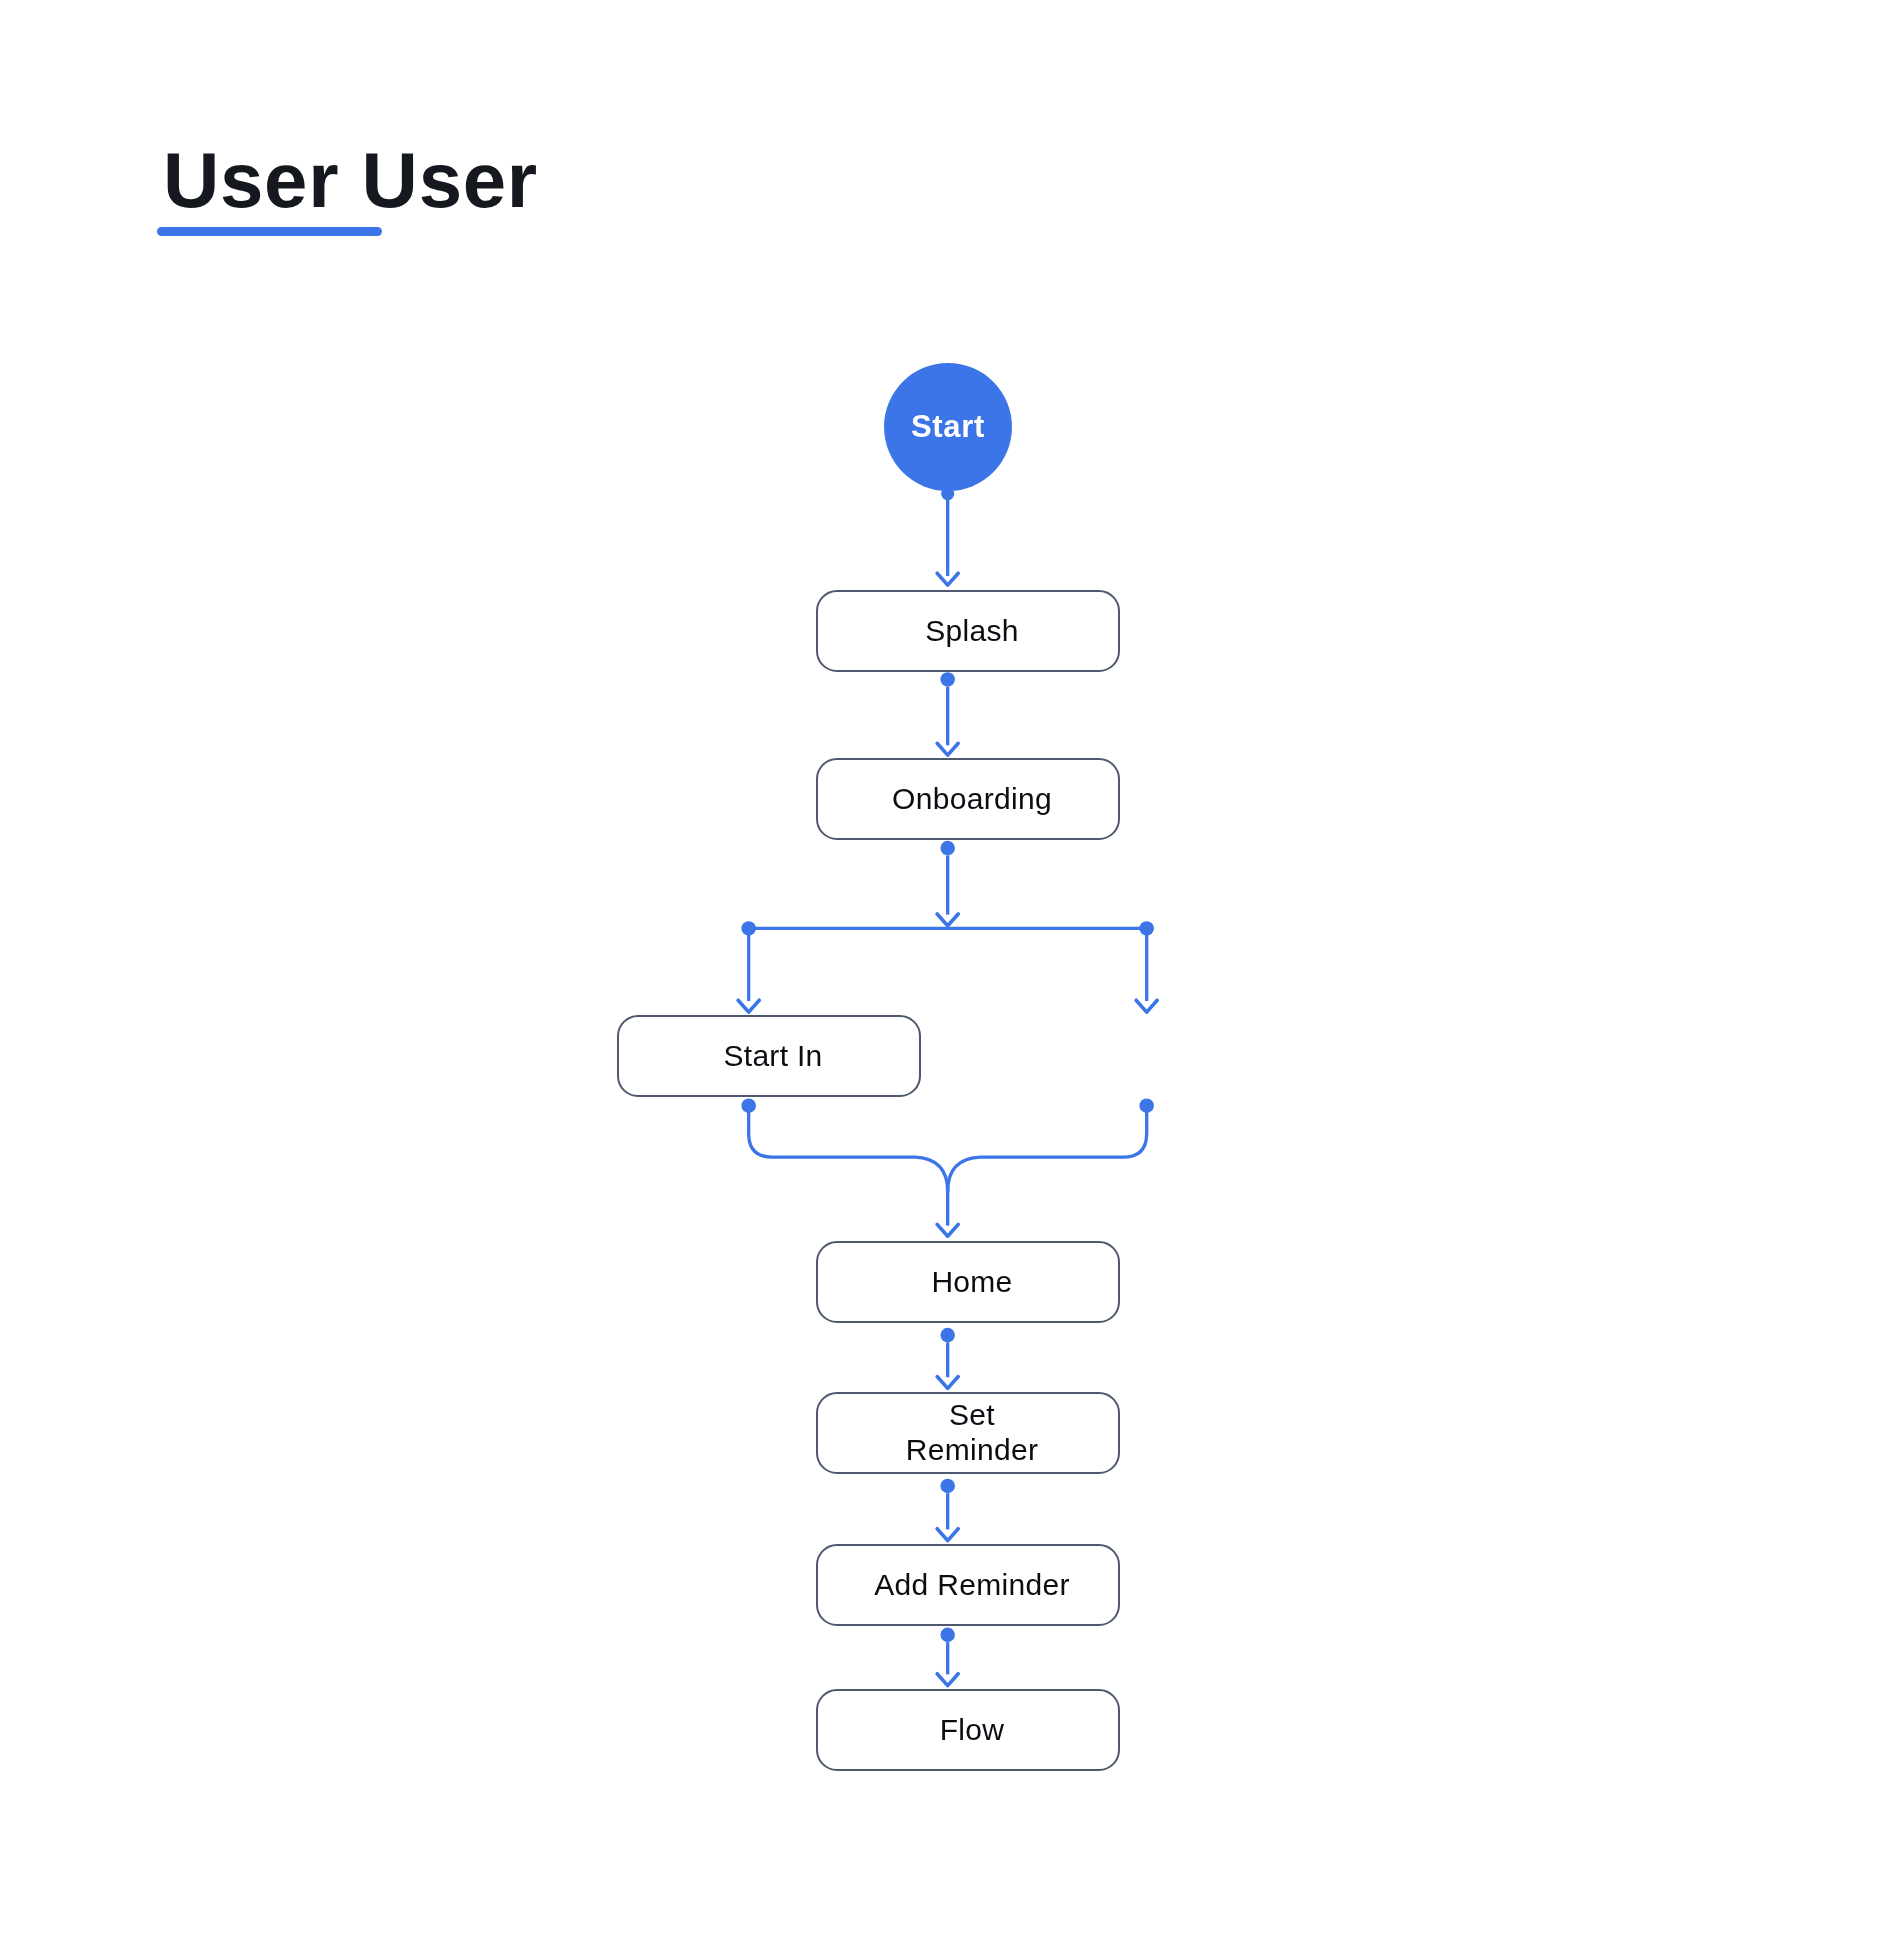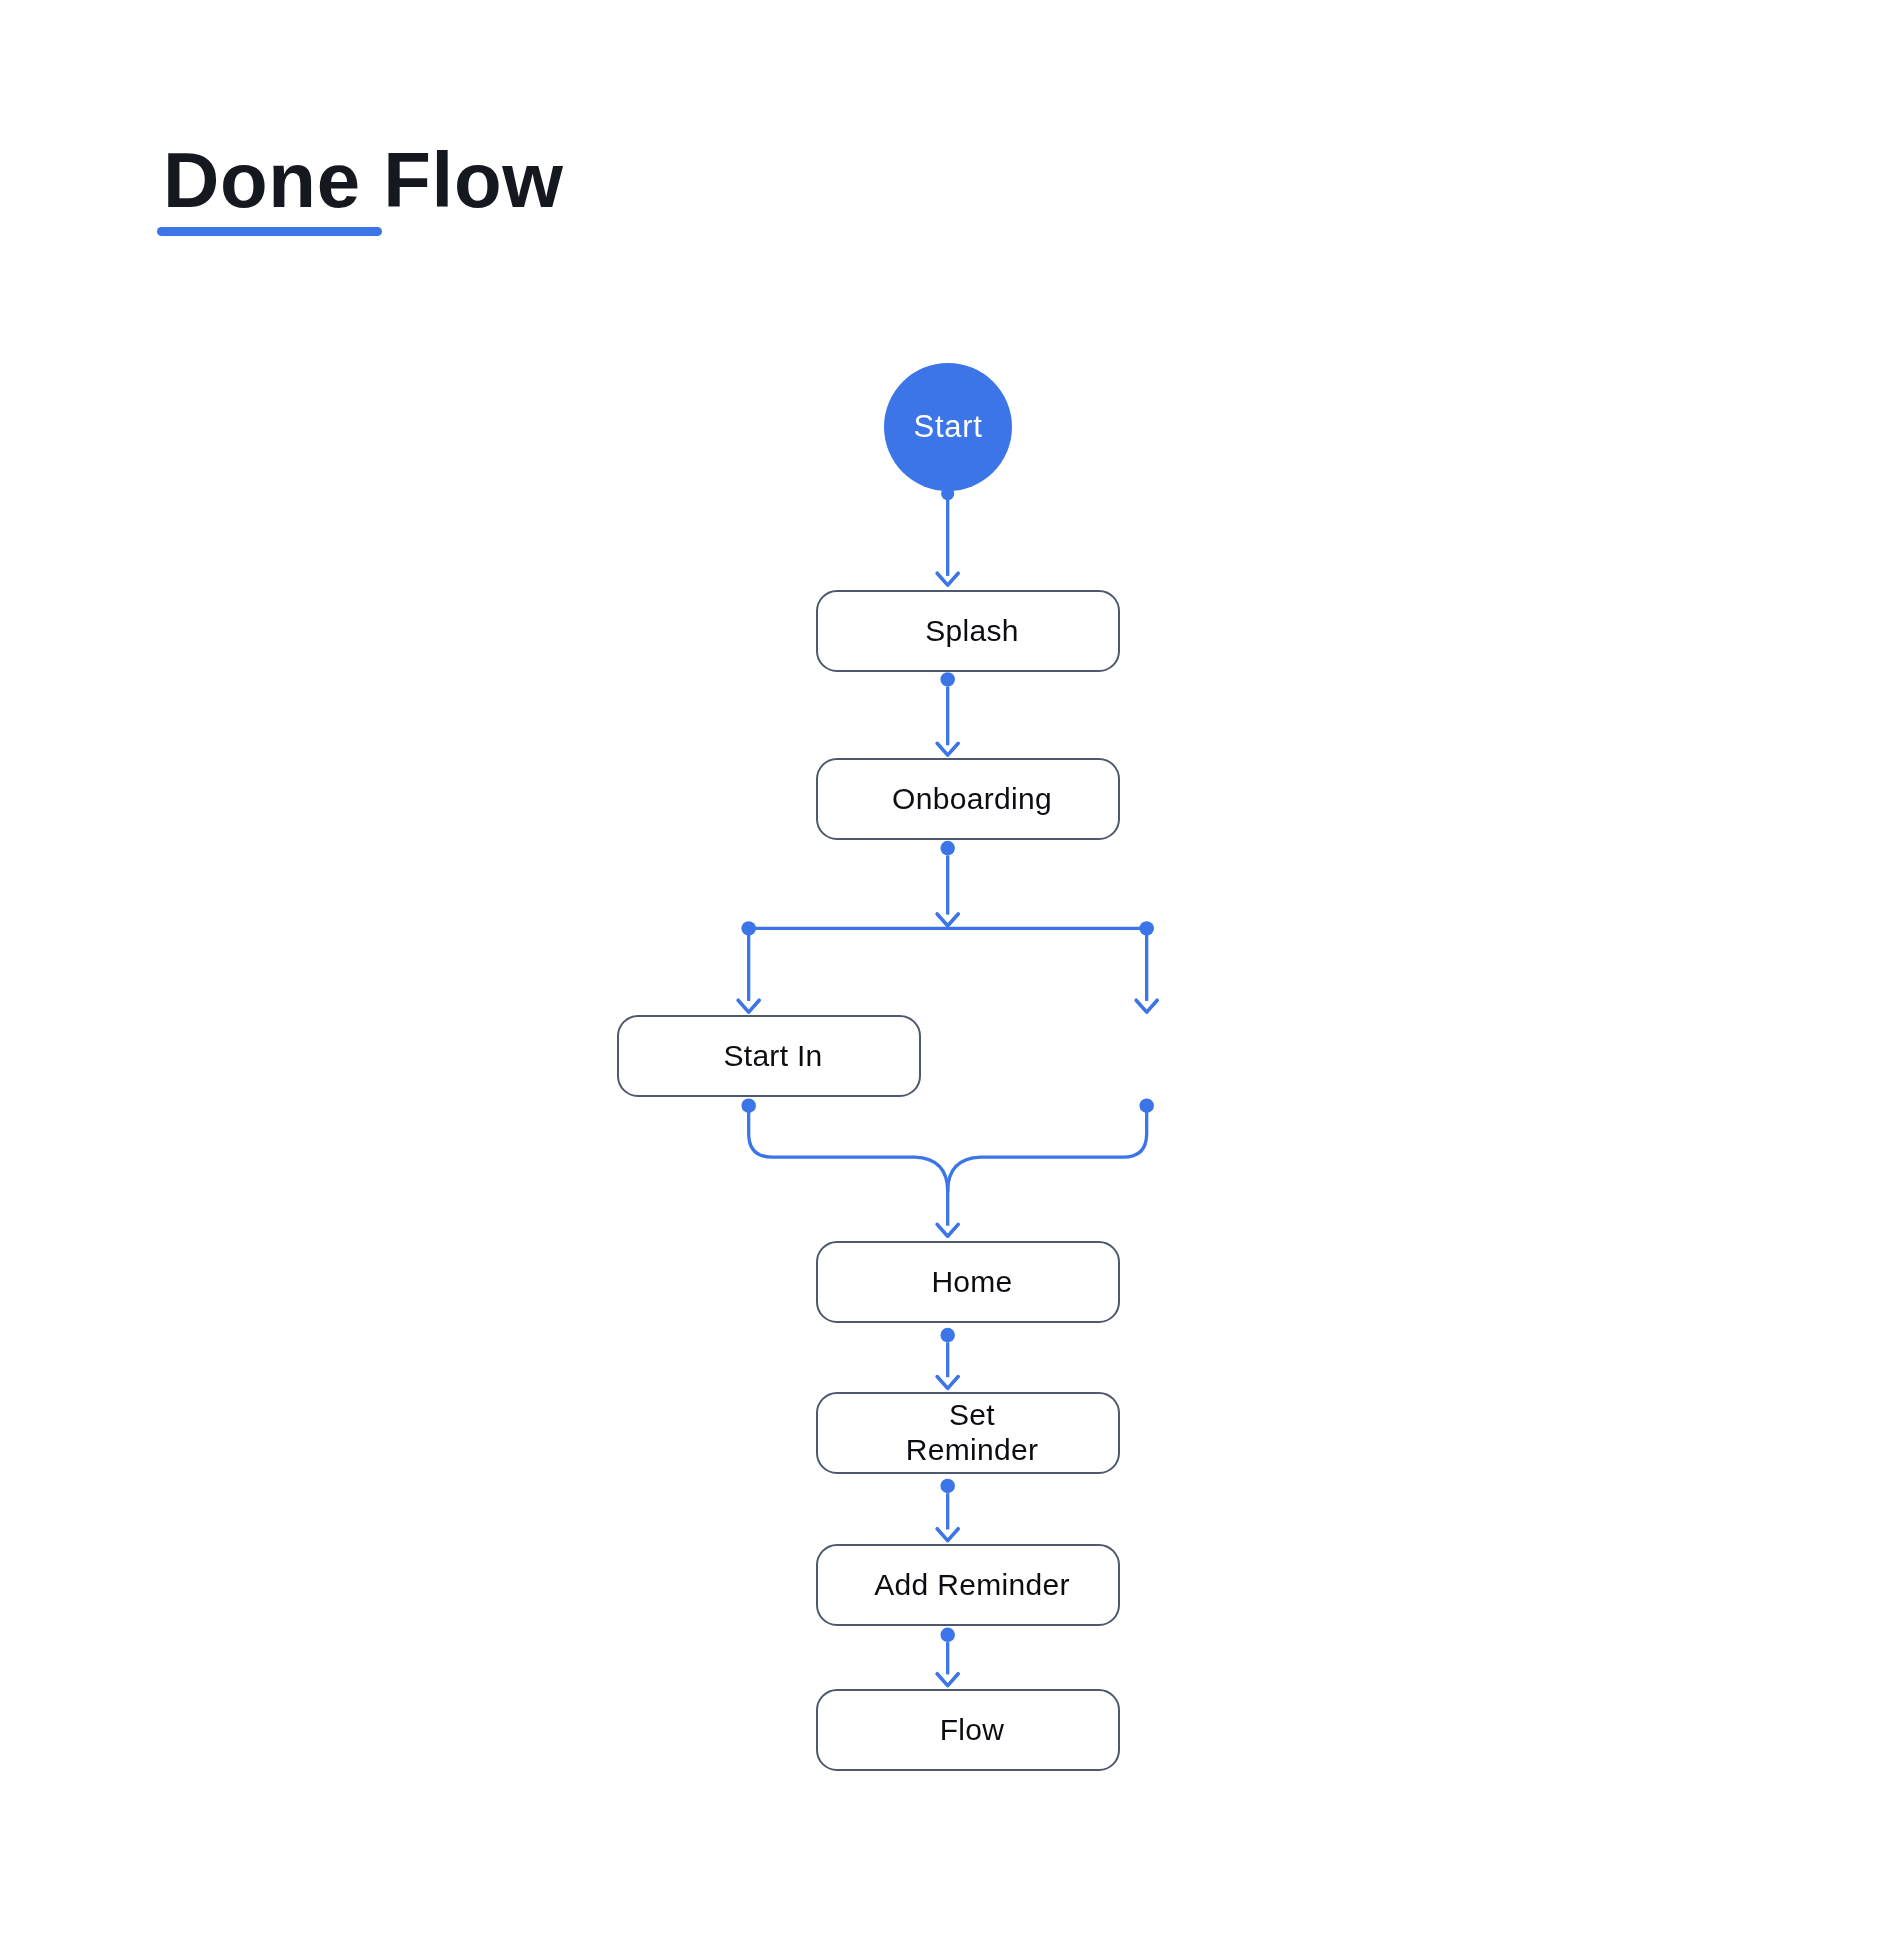--- a/index.html
+++ b/index.html
@@ -34,37 +34,37 @@
     border:2px solid var(--node-border);
     border-radius:21px;
     font-size:30px;color:var(--node-text);letter-spacing:0.3px;
     line-height:1.16;
     padding-left:8px;
   }
   .node-start{
     position:absolute;display:flex;align-items:center;justify-content:center;
     left:884px;top:363px;width:128px;height:128px;border-radius:50%;
     background:var(--blue);color:var(--start-text);
-    font-size:31px;letter-spacing:0.7px;
+    font-size:31px;letter-spacing:0.7px;font-weight:bold;
   }
   .n-splash       {left:816px;top:590px;}
   .n-onboarding   {left:816px;top:758px;justify-content:center;}
   .n-sign-in      {left:617px; top:1015px;}
   .n-sign-up      {left:1015px;top:1015px;}
   .n-home         {left:816px;top:1241px;}
   .n-set-reminder {left:816px;top:1392px;}
   .n-add-reminder {left:816px;top:1544px;}
   .n-done         {left:816px;top:1689px;}
 </style>
 </head>
 <body>
 
 <div id="canvas">
 
-  <h1 class="page-title">Done Flow</h1>
+  <h1 class="page-title">User User</h1>
   <div class="title-underline"></div>
 
   <svg class="flow-lines" width="1898" height="1936" viewBox="0 0 2880 2938">
 
     <circle class="dot" cx="1438" cy="749" r="10"></circle>
     <path class="edge" d="M 1438 755 V 874"></path>
     <path class="arrowhead" d="M 1422 870 L 1438 888 L 1454 870"></path>
 
     <circle class="dot" cx="1438" cy="1031" r="11"></circle>
     <path class="edge" d="M 1438 1042 V 1131"></path>

